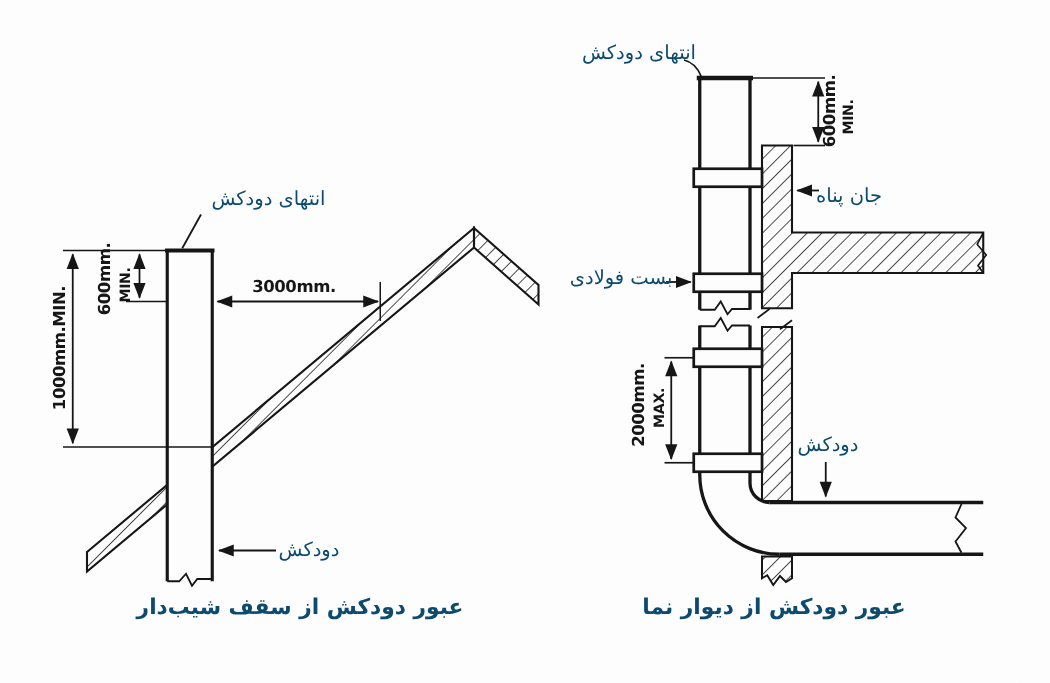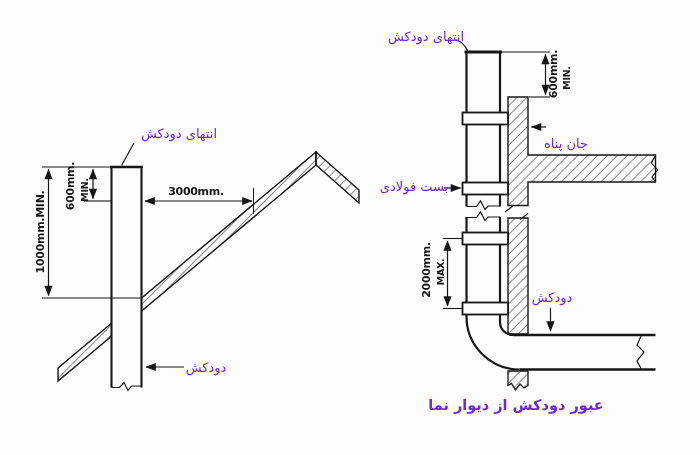--- a/index.html
+++ b/index.html
@@ -1,19 +1,19 @@
 <!DOCTYPE html>
 <html lang="fa"><head>
 <meta charset="utf-8">
 <style>
   html,body{margin:0;padding:0;background:#fff;}
   #stage{position:relative;width:700px;height:455px;background:#fdfdfd;overflow:hidden;
          font-family:"DejaVu Sans",sans-serif;}
   #art{position:absolute;left:0;top:0;}
-  .lbl{position:absolute;font-size:13px;color:#6d28d9;white-space:nowrap;
+  .lbl{position:absolute;font-size:13px;color:#0c4a6e;white-space:nowrap;
        transform:translate(-50%,-50%);direction:rtl;unicode-bidi:embed;
        font-family:"DejaVu Sans",sans-serif;}
   .cap{font-weight:bold;font-size:14.5px;letter-spacing:.5px;}
   .dim{position:absolute;font-weight:bold;font-size:11px;color:#161616;white-space:nowrap;
        transform:translate(-50%,-50%);font-family:"DejaVu Sans",sans-serif;letter-spacing:-0.3px;}
   .dim.rot{transform:translate(-50%,-50%) rotate(-90deg);}
   .dim.small{font-size:9.5px;}
 </style>
 </head>
 <body>
@@ -98,23 +98,24 @@
       <line x1="550.5" y1="308" x2="550.5" y2="331" stroke-width="1.2" marker-end="url(#ah)"></line>
     </g>
   </svg>
 
   <div class="lbl" style="left:179px;top:133px;">انتهای دودکش</div>
   <div class="dim rot" style="left:40px;top:232px;">1000mm.MIN.</div>
   <div class="dim rot" style="left:70px;top:186px;">600mm.</div>
   <div class="dim rot small" style="left:84px;top:190px;">MIN.</div>
   <div class="dim" style="left:196px;top:191px;text-align:right;">3000mm.</div>
   <div class="lbl" style="left:206px;top:367px;">دودکش</div>
+  <div class="lbl cap" style="left:200px;top:405px;">عبور دودکش از سقف شیب‌دار</div>
 
   <div class="lbl" style="left:426px;top:36px;">انتهای دودکش</div>
   <div class="dim rot" style="left:553px;top:74px;">600mm.</div>
   <div class="dim rot small" style="left:566px;top:78px;">MIN.</div>
-  <div class="lbl" style="left:566px;top:143px;">جان پناه</div>
+  <div class="lbl" style="left:566px;top:131px;">جان پناه</div>
   <div class="lbl" style="left:414px;top:186px;text-align:right;">بست فولادی</div>
   <div class="dim rot" style="left:426px;top:270px;">2000mm.</div>
   <div class="dim rot small" style="left:440px;top:272px;">MAX.</div>
   <div class="lbl" style="left:552px;top:297px;">دودکش</div>
   <div class="lbl cap" style="left:516px;top:405px;text-align:right;">عبور دودکش از دیوار نما</div>
 </div>
 
 </body></html>

